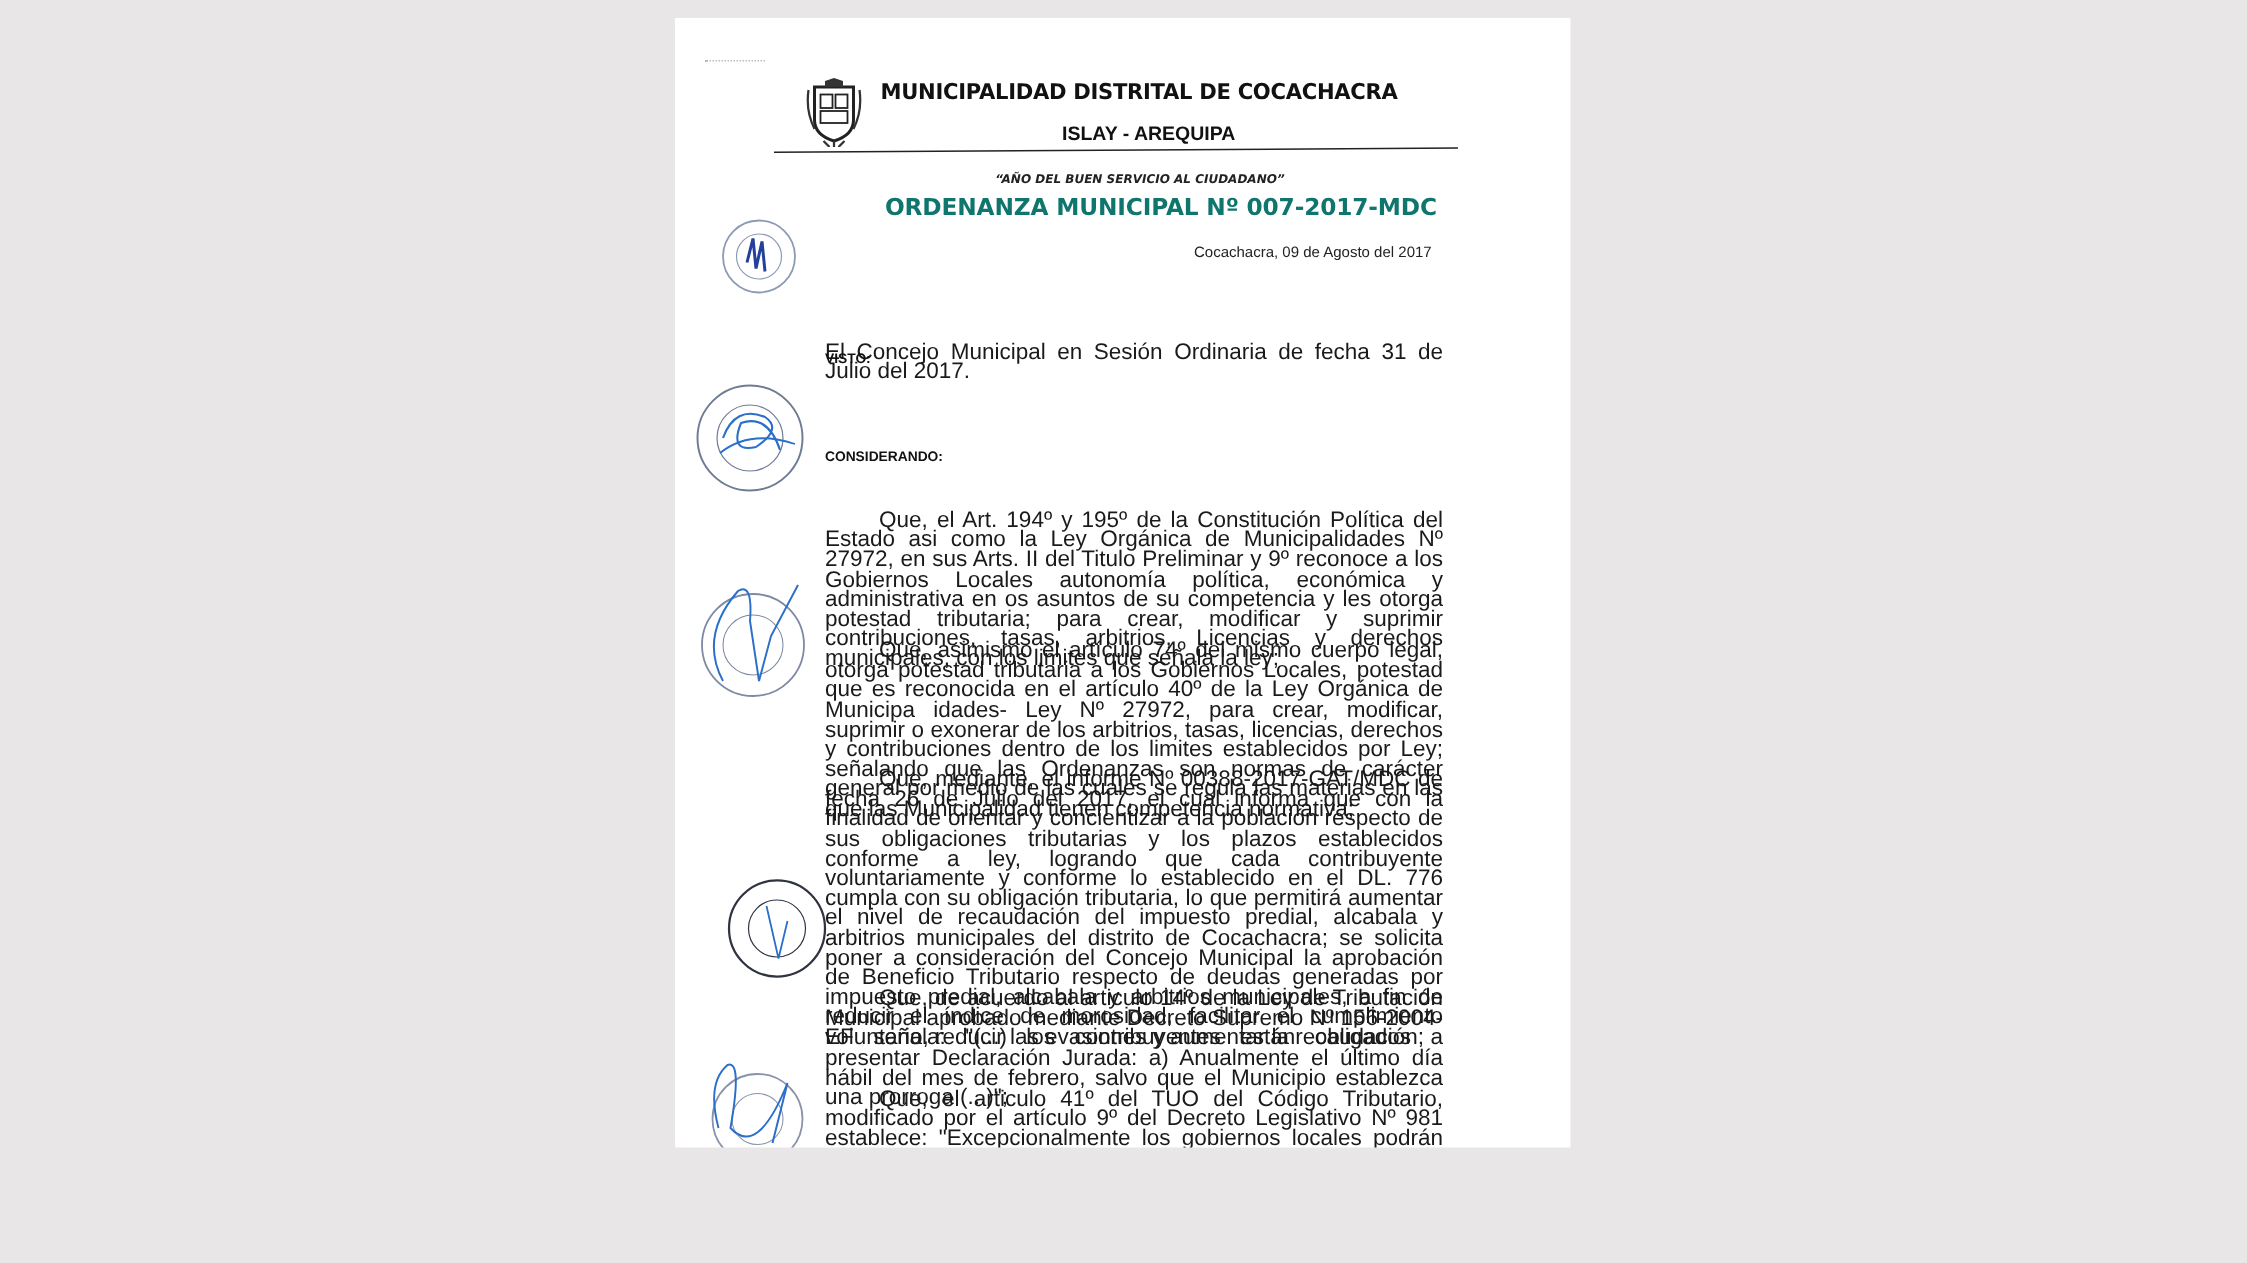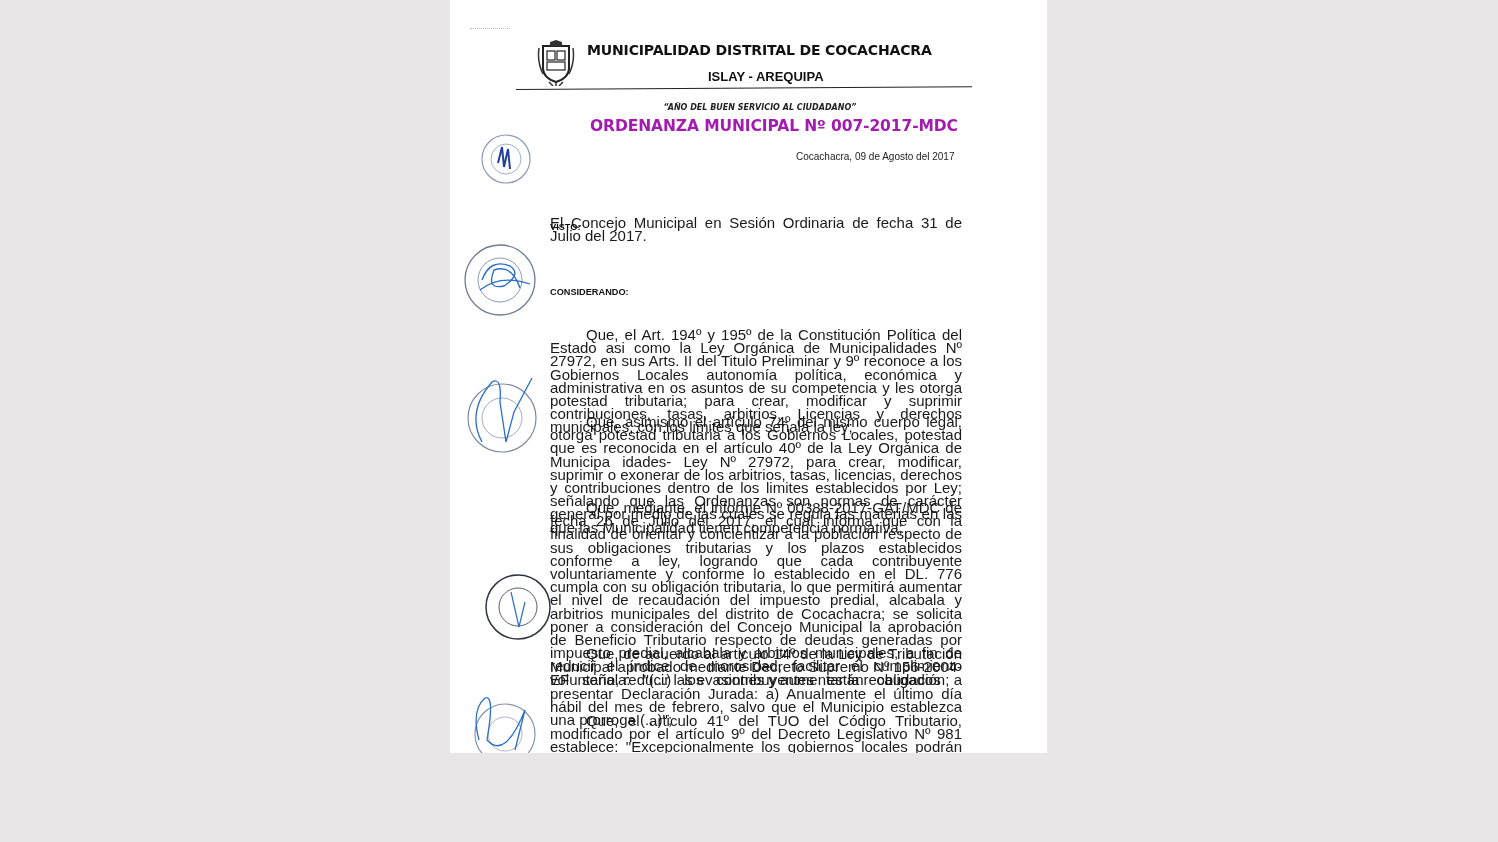--- a/index.html
+++ b/index.html
@@ -13,21 +13,21 @@
     }
     .viewer {
       position: relative;
       width: 1498px;
       height: 842px;
       background: #e8e6e6;
     }
     .page {
       position: absolute;
       left: 450px;
-      top: 0;
+      top: 12px;
       width: 597px;
       height: 753px;
       background: #ffffff;
       overflow: hidden;
     }
     .scan-mark {
       position: absolute;
       left: 20px;
       top: 28px;
       width: 40px;
@@ -86,21 +86,21 @@
       padding-left: 23px;
       box-sizing: border-box;
     }
     .doc-title {
       position: absolute;
       left: 140px;
       top: 117px;
       font-family: "DejaVu Sans", sans-serif;
       font-weight: bold;
       font-size: 15.5px;
-      color: #a21caf;
+      color: #0f766e;
       letter-spacing: -0.1px;
     }
     .place-date {
       position: absolute;
       left: 346px;
       top: 151px;
       font-size: 10px;
       color: #222;
     }
     .body-text {

